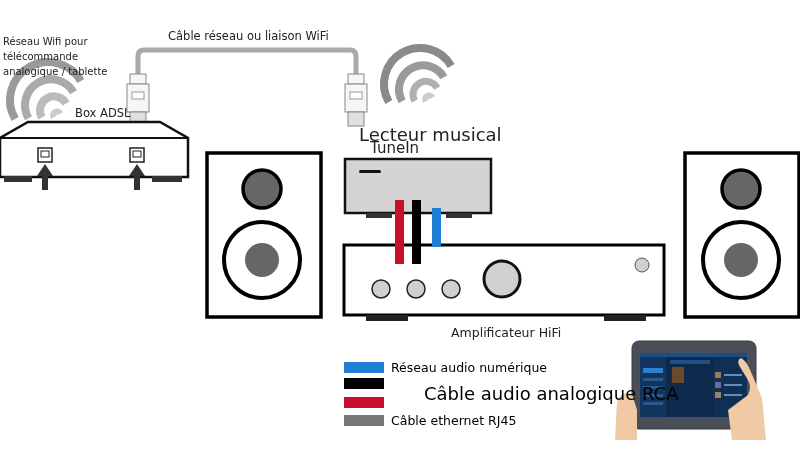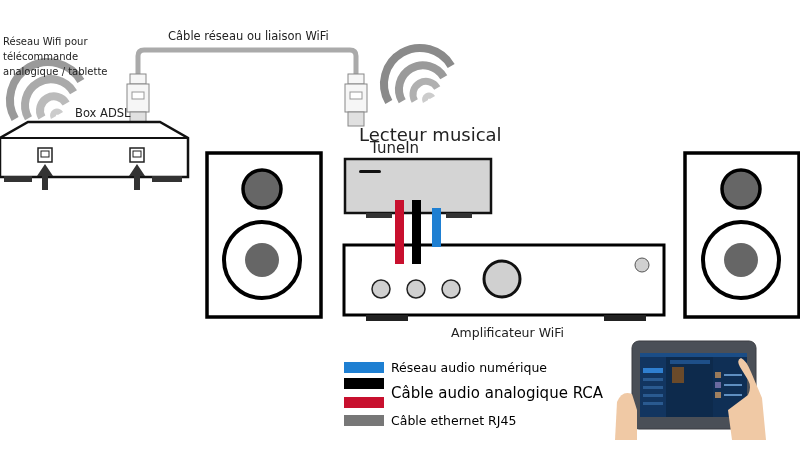--- a/index.html
+++ b/index.html
@@ -128,29 +128,29 @@
 
 <div class="lbl small" style="left:3px; top:8px;margin-top:26px;">
   <div>Réseau Wifi pour</div>
   <div>télécommande</div>
   <div>analogique / tablette</div>
 </div>
 <div class="lbl med" style="left:63px; top:106px;margin-left:12px;">Box ADSL</div>
 <div class="lbl med" style="left:168px; top:29px;">Câble réseau ou liaison WiFi</div>
 <div class="lbl med" style="left:359px; top:124px; font-size:18px;">Lecteur musical</div>
 <div class="lbl big" style="left:370px; top:139px;">TuneIn</div>
-<div class="lbl med" style="left:451px; top:325px; font-size:12.5px;">Amplificateur WiFi</div>
+<div class="lbl med" style="left:451px; top:325px; font-size:12.5px;">Amplificateur HiFi</div>
 
 <div>
   <div class="legend-row" style="top:358px;">
     <div class="swatch" style="background:#1e7fd2;"></div>
     <span class="med" style="font-size:12.5px;">Réseau audio numérique</span>
   </div>
   <div style="position:absolute; left:344px; top:378px; width:40px; height:11px; background:#000;"></div>
   <div style="position:absolute; left:344px; top:397px; width:40px; height:11px; background:#c8102e;"></div>
   <div class="legend-row" style="top:384px; left:391px;">
-    <span class="med" style="font-size:15px;">Câble audio analogique RCA</span>
+    <span class="med" style="font-size:18px;margin-left:33px;">Câble audio analogique RCA</span>
   </div>
   <div class="legend-row" style="top:411px;">
     <div class="swatch" style="background:#777777;"></div>
     <span class="med" style="font-size:12.5px;">Câble ethernet RJ45</span>
   </div>
 </div>
 
 </body></html>

